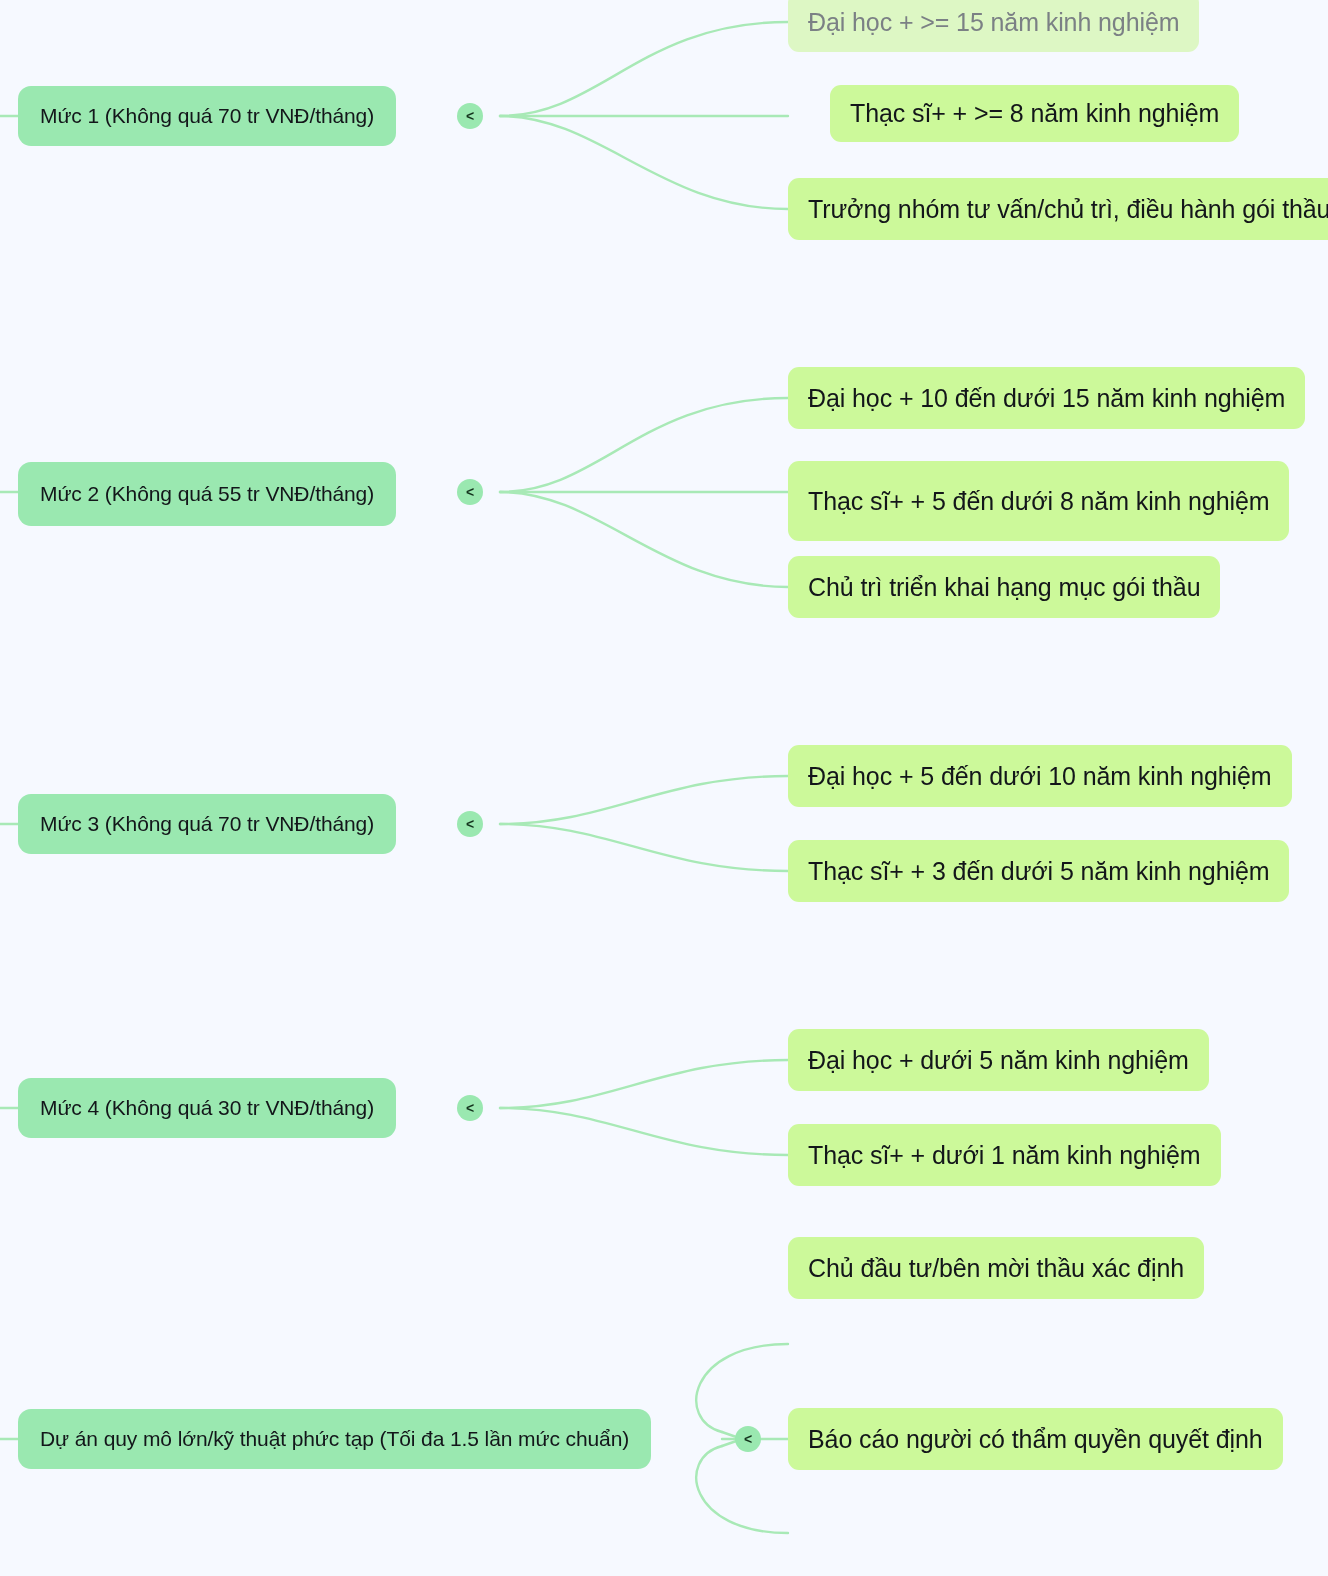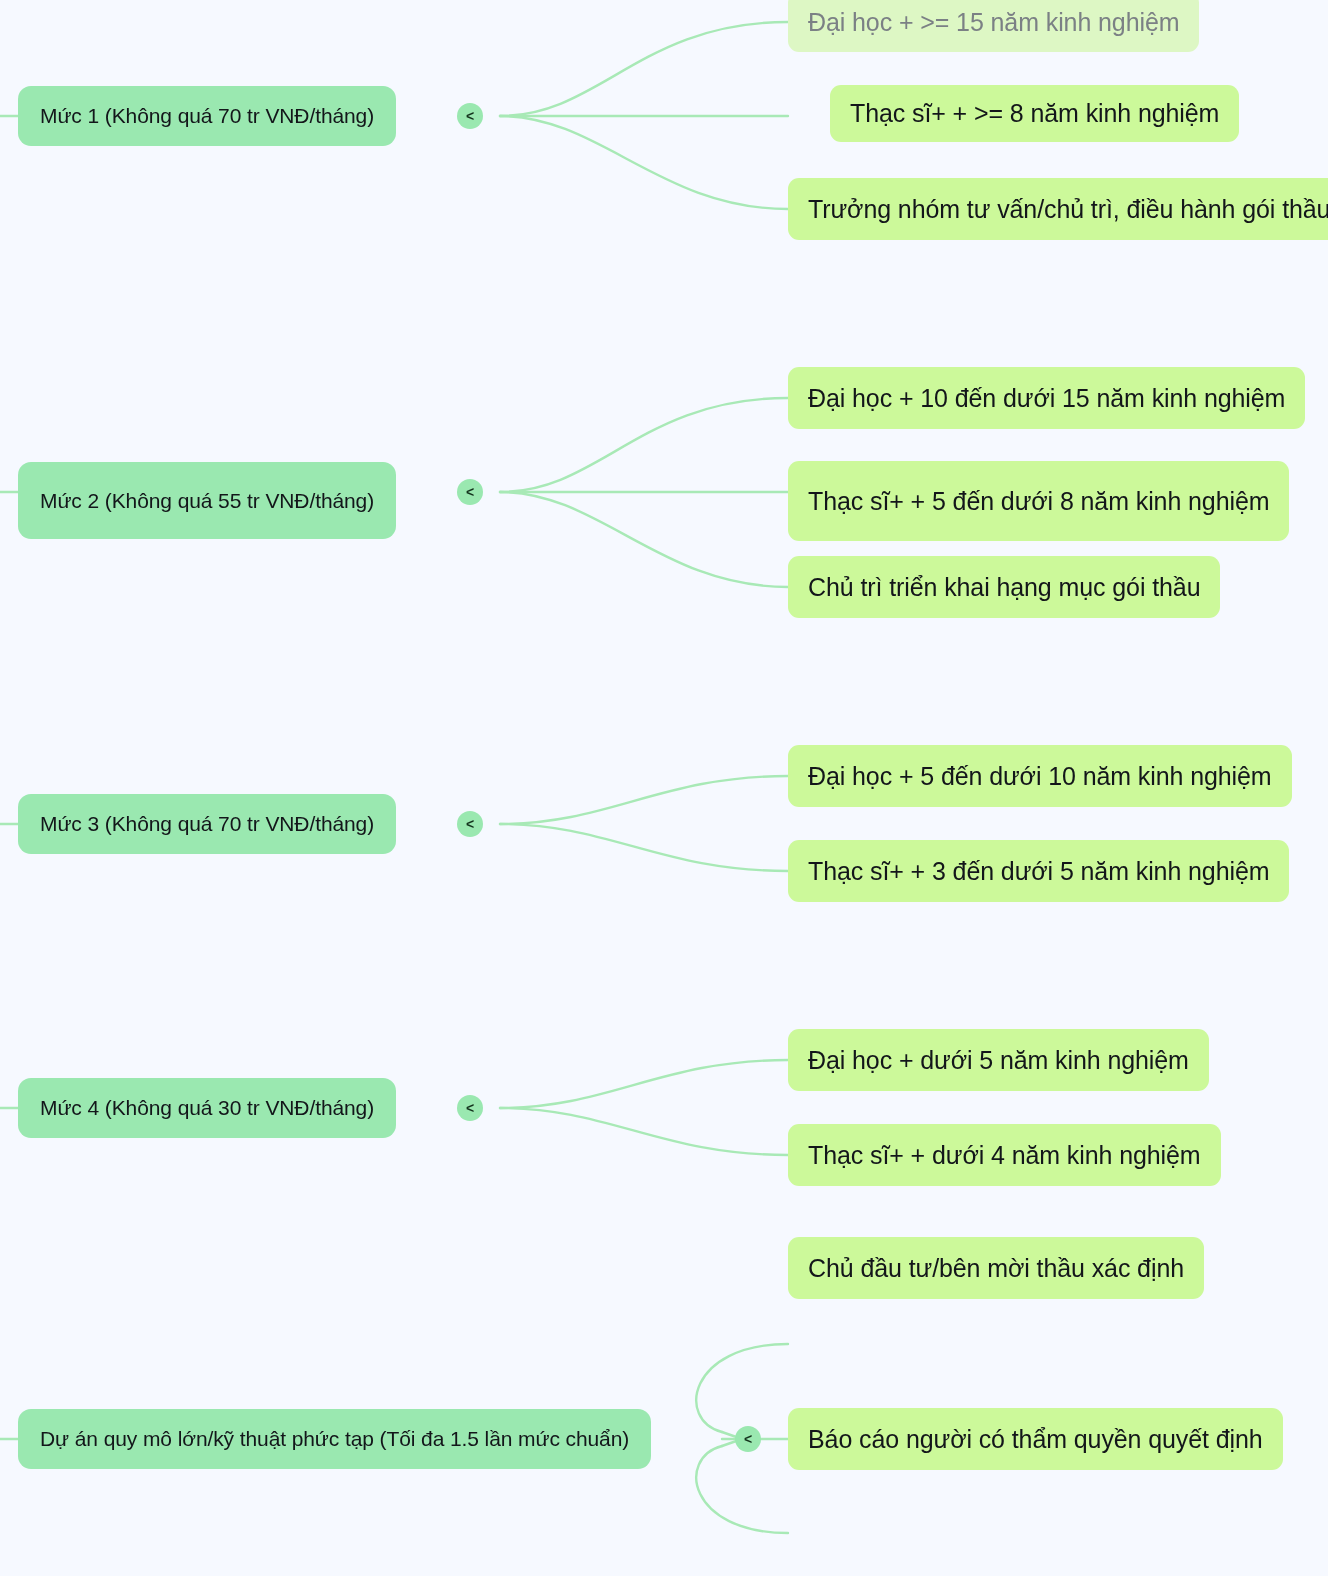--- a/index.html
+++ b/index.html
@@ -128,21 +128,21 @@
   <div class="node node-child node-faded" style="left:788px; top:-8px; height:60px;">
     <span>Đại học + &gt;= 15 năm kinh nghiệm</span>
   </div>
   <div class="node node-child" style="left:788px; top:85px; height:57px;margin-left:42px;">
     <span>Thạc sĩ+ + &gt;= 8 năm kinh nghiệm</span>
   </div>
   <div class="node node-child" style="left:788px; top:178px; height:62px;">
     <span>Trưởng nhóm tư vấn/chủ trì, điều hành gói thầu</span>
   </div>
 
-  <div class="node node-parent" style="left:18px; top:462px; height:77px;justify-content:center;">
+  <div class="node node-parent" style="left:18px; top:462px; height:64px;justify-content:center;">
     <span>Mức 2 (Không quá 55 tr VNĐ/tháng)</span>
   </div>
   <div class="toggle" style="left:457px; top:479px;">
     <span>&lt;</span>
   </div>
 
   <div class="node node-child" style="left:788px; top:367px; height:62px;">
     <span>Đại học + 10 đến dưới 15 năm kinh nghiệm</span>
   </div>
   <div class="node node-child" style="left:788px; top:461px; height:80px;">
@@ -170,21 +170,21 @@
     <span>Mức 4 (Không quá 30 tr VNĐ/tháng)</span>
   </div>
   <div class="toggle" style="left:457px; top:1095px;">
     <span>&lt;</span>
   </div>
 
   <div class="node node-child" style="left:788px; top:1029px; height:62px;">
     <span>Đại học + dưới 5 năm kinh nghiệm</span>
   </div>
   <div class="node node-child" style="left:788px; top:1124px; height:62px;">
-    <span>Thạc sĩ+ + dưới 4 năm kinh nghiệm</span>
+    <span>Thạc sĩ+ + dưới 1 năm kinh nghiệm</span>
   </div>
 
   <div class="node node-parent" style="left:18px; top:1409px; height:60px;">
     <span>Dự án quy mô lớn/kỹ thuật phức tạp (Tối đa 1.5 lần mức chuẩn)</span>
   </div>
   <div class="toggle" style="left:735px; top:1426px;">
     <span>&lt;</span>
   </div>
 
   <div class="node node-child" style="left:788px; top:1237px; height:62px;">

